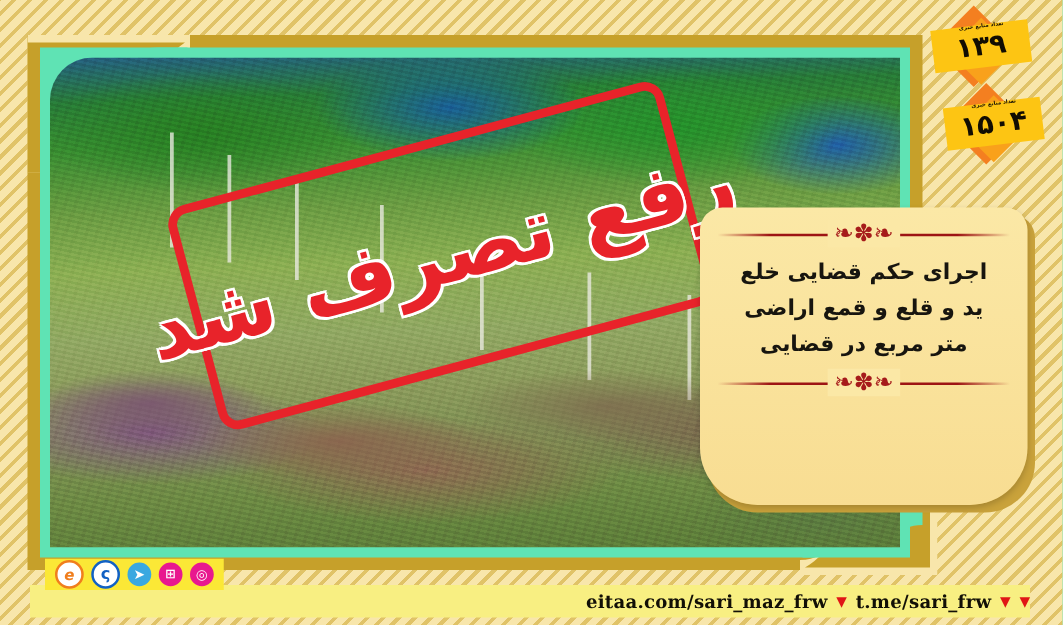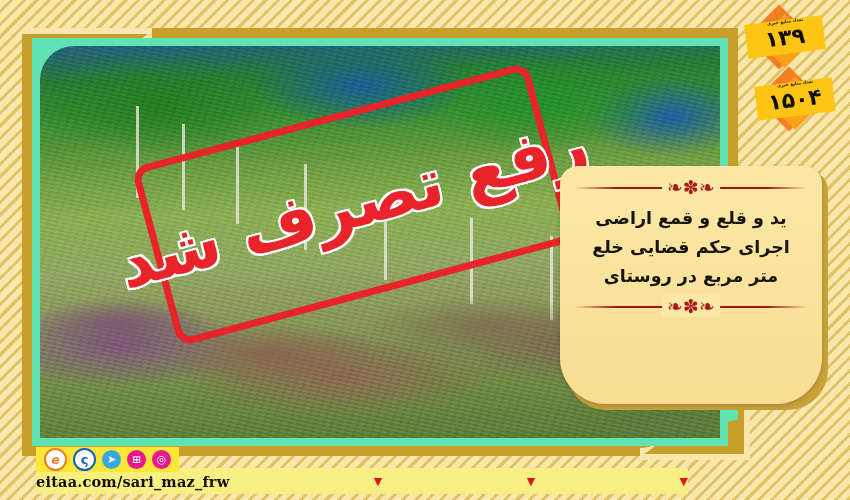--- a/index.html
+++ b/index.html
@@ -162,22 +162,22 @@
   .sicon{width:19px;height:19px;border-radius:50%;position:relative;
     display:flex;align-items:center;justify-content:center;
     font-size:11px;font-weight:700;color:#fff;background:#fff;}
   #ic-eitaa{background:#fff;border:2px solid #f07e1d;color:#f07e1d;font-style:italic;font-size:12px;}
   #ic-bale{background:#fff;border:2px solid #1161c4;color:#1161c4;font-size:13px;}
   #ic-telegram{background:#3aa8e0;color:#fff;font-size:11px;}
   #ic-rubika{background:#e8188f;color:#fff;font-size:10px;}
   #ic-instagram{background:#e8188f;color:#fff;font-size:11px;}
   
   #footer{
-    position:absolute;left:36px;top:468px;width:652px;height:26px;z-index:44;
-    background:#f8ef82;display:flex;align-items:center;justify-content:space-between;
+    position:absolute;left:24px;top:468px;width:800px;height:26px;z-index:44;
+    background:#f8ef82;display:flex;align-items:center;justify-content:flex-end;
     gap:7px;
   }
   #footer .lnk{
     font-family:"DejaVu Serif","Liberation Serif",serif;
     font-weight:700;font-size:14.5px;color:#120f06;letter-spacing:.2px;
   }
   #footer .sep{color:#e01616;font-size:11px;}
 </style>
 </head>
 <body>
@@ -224,23 +224,23 @@
     <div id="stamp-text">رفع تصرف شد</div>
   </div>
 
   <div id="card-shadow"></div>
   <div id="card">
     <div class="orn" id="orn-top">
       <div class="rule"></div>
       <div class="glyph">❧✽❧</div>
     </div>
     <div id="card-body">
+      <div>اجرای حکم قضایی خلع</div>
       <div>ید و قلع و قمع اراضی</div>
-      <div>اجرای حکم قضایی خلع</div>
-      <div>متر مربع در روستای</div>
+      <div>متر مربع در قضایی</div>
     </div>
     <div class="orn" id="orn-bot">
       <div class="rule"></div>
       <div class="glyph">❧✽❧</div>
     </div>
   </div>
 
   <div class="badge" id="badge-1">
     <div class="dia"></div>
     <div class="dia2"></div>
@@ -261,17 +261,18 @@
     <span class="sicon" id="ic-eitaa">e</span>
     <span class="sicon" id="ic-bale">ς</span>
     <span class="sicon" id="ic-telegram">➤</span>
     <span class="sicon" id="ic-rubika">⊞</span>
     <span class="sicon" id="ic-instagram">◎</span>
   </div>
 
   <div id="footer">
     <span class="lnk">eitaa.com/sari_maz_frw</span>
     <span class="sep">▼</span>
+    <span class="lnk">t.me/sari_frw</span>
     <span class="sep">▼</span>
     <span class="sep">▼</span>
   </div>
 
 </div>
 
 </body></html>

